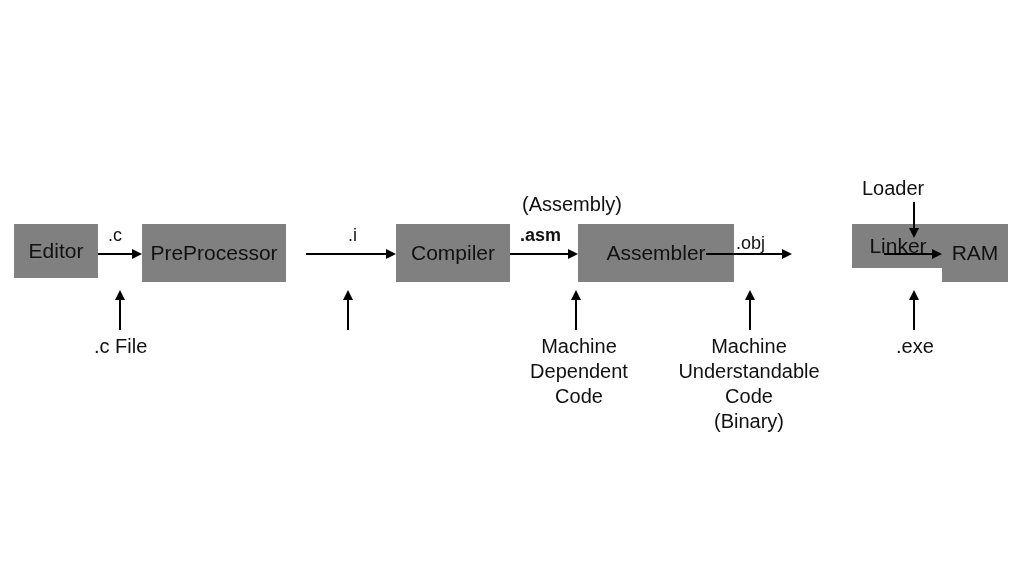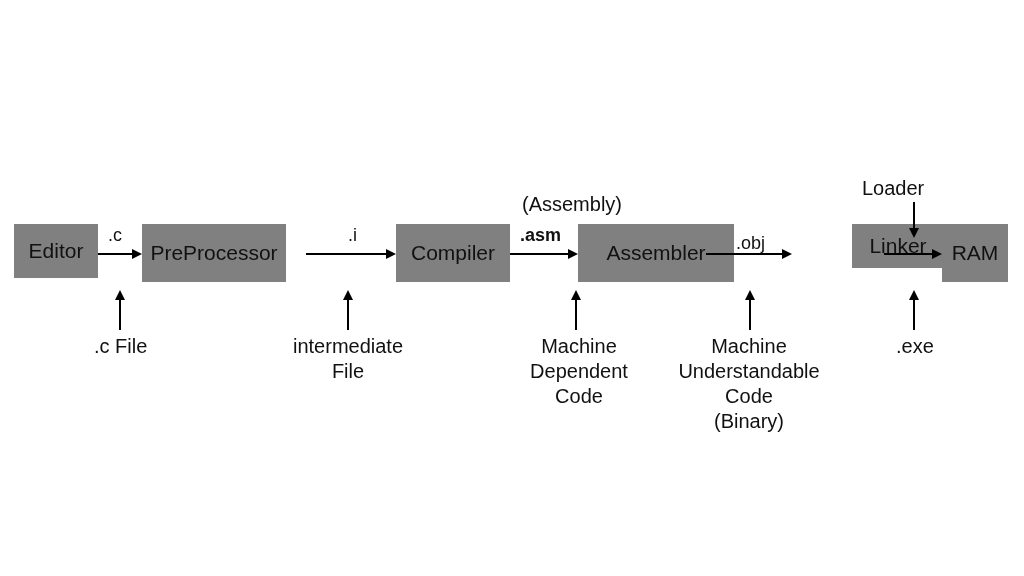--- a/index.html
+++ b/index.html
@@ -75,22 +75,20 @@
   <svg class="arrow" style="left:112px;top:290px;width:16px;height:40px;">
     <line x1="8" y1="40" x2="8" y2="8" stroke="#000" stroke-width="2"></line>
     <polygon points="8,0 3,10 13,10" fill="#000"></polygon>
   </svg>
   <span class="lbl" style="left:94px;top:334px;text-align:right;">.c File</span>
 
   <svg class="arrow" style="left:340px;top:290px;width:16px;height:40px;">
     <line x1="8" y1="40" x2="8" y2="8" stroke="#000" stroke-width="2"></line>
     <polygon points="8,0 3,10 13,10" fill="#000"></polygon>
   </svg>
-  <span class="lbl" style="left:288px;top:334px;width:120px;">intermediate
-File</span>
 
   <svg class="arrow" style="left:568px;top:290px;width:16px;height:40px;">
     <line x1="8" y1="40" x2="8" y2="8" stroke="#000" stroke-width="2"></line>
     <polygon points="8,0 3,10 13,10" fill="#000"></polygon>
   </svg>
   <span class="lbl" style="left:524px;top:334px;width:110px;">Machine
 Dependent
 Code</span>
 
   <svg class="arrow" style="left:742px;top:290px;width:16px;height:40px;">

